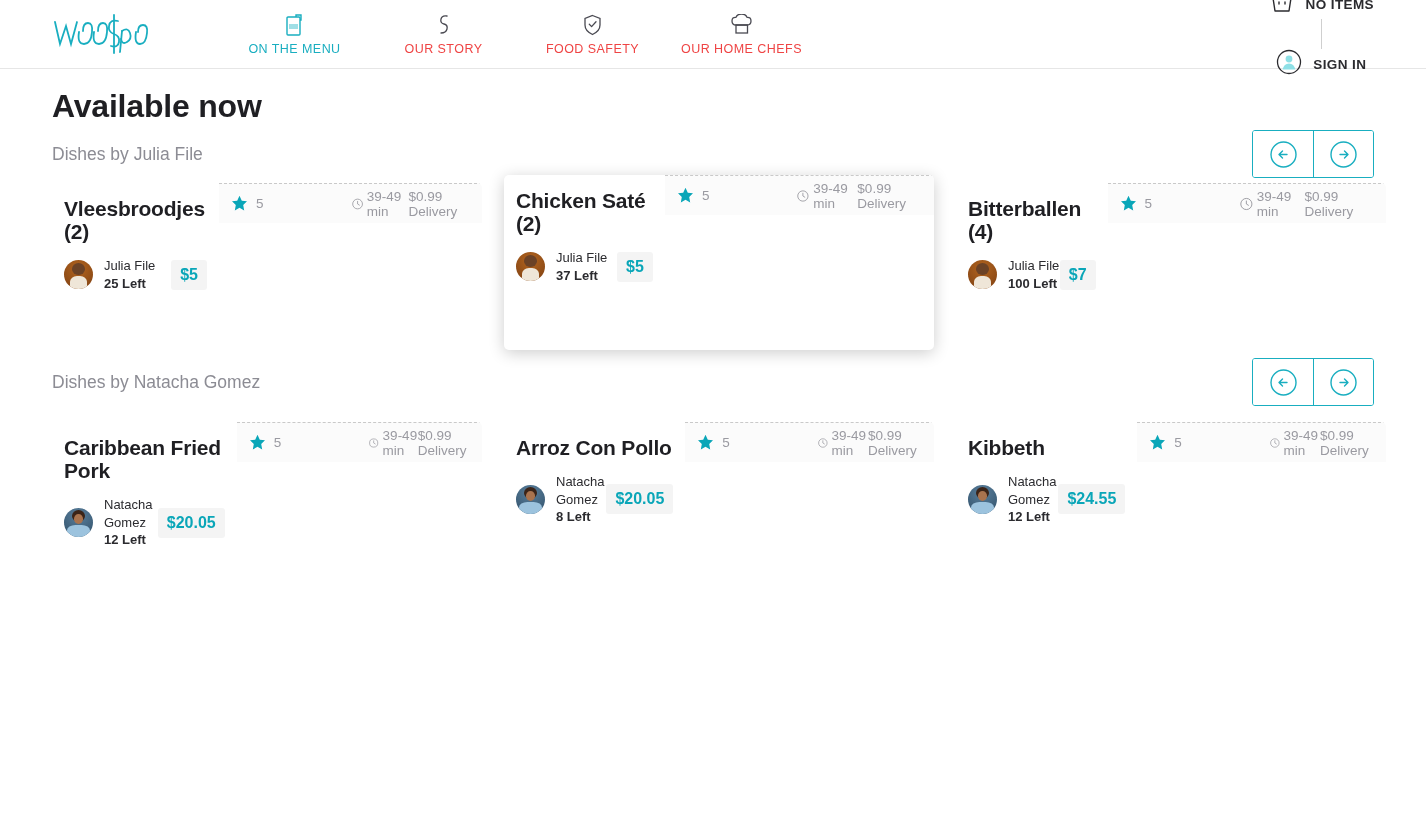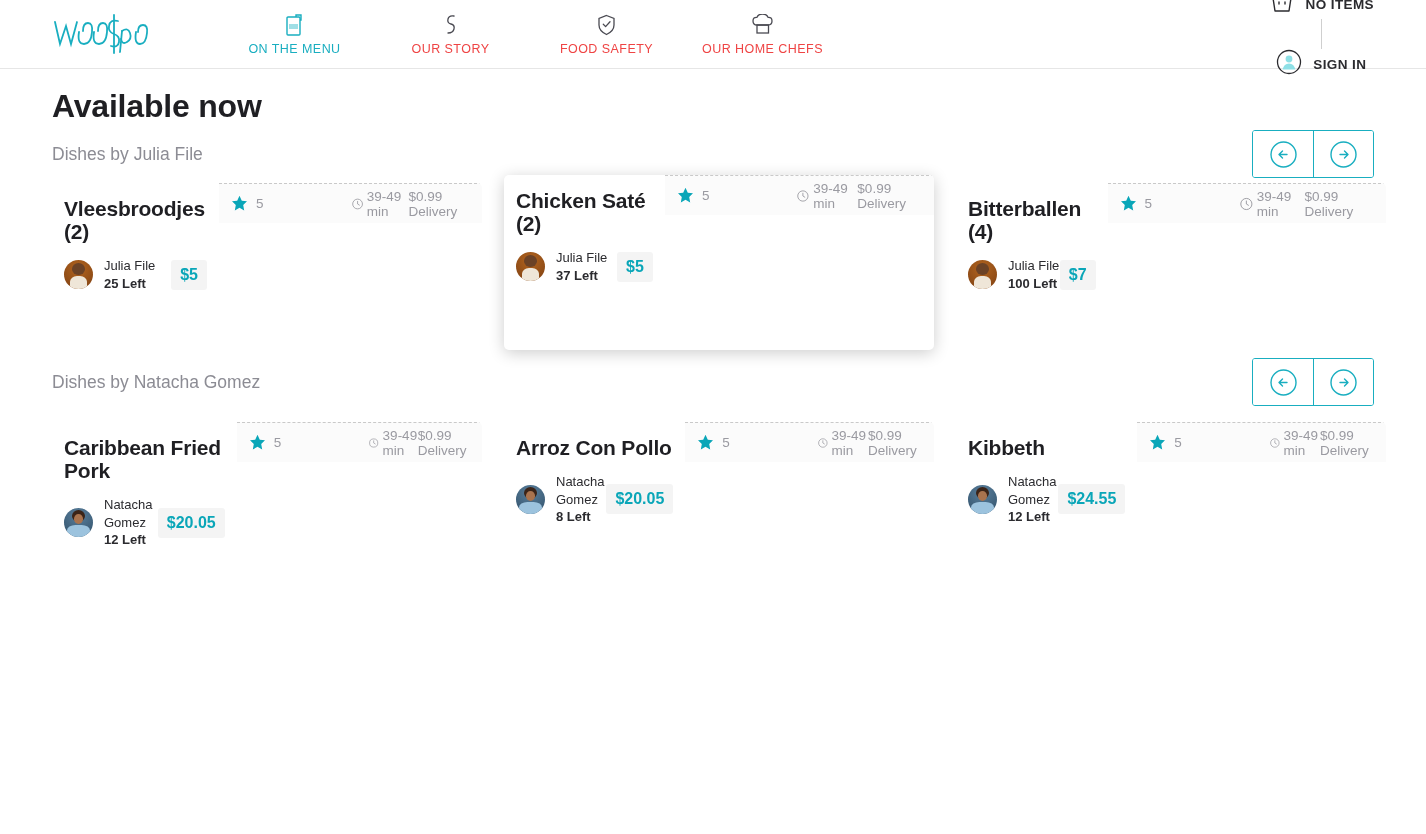--- a/index.html
+++ b/index.html
@@ -30,21 +30,21 @@
     flex: 0 0 auto;
     display: flex;
     align-items: center;
   }
   .brand svg { display: block; }
 
   .nav {
     display: flex;
     align-items: center;
     margin-left: 70px;
-    gap: 11px;
+    gap: 4px;
   }
   .nav-item {
     width: 145px;
     display: flex;
     flex-direction: column;
     align-items: center;
     gap: 6px;
     cursor: pointer;
     padding-top: 2px;
   }

